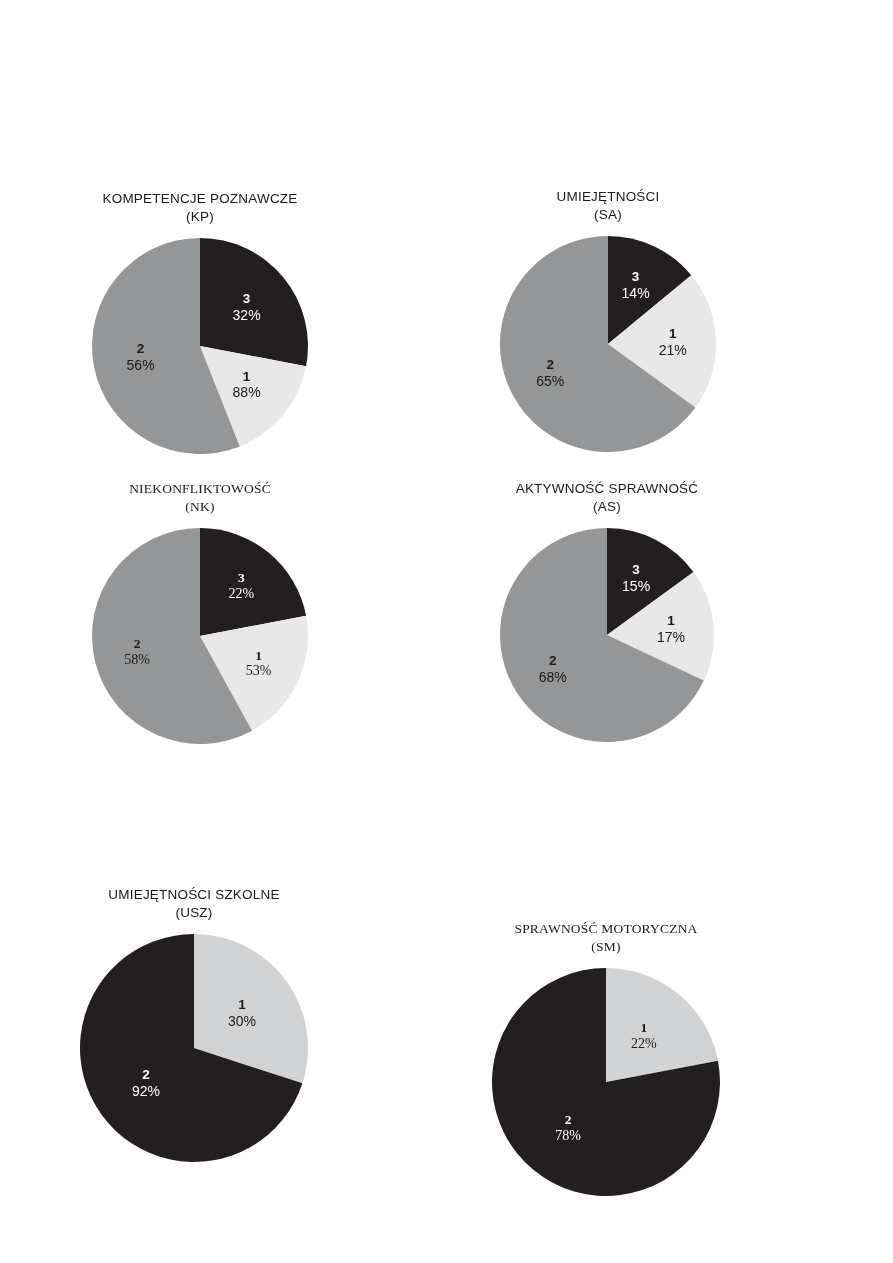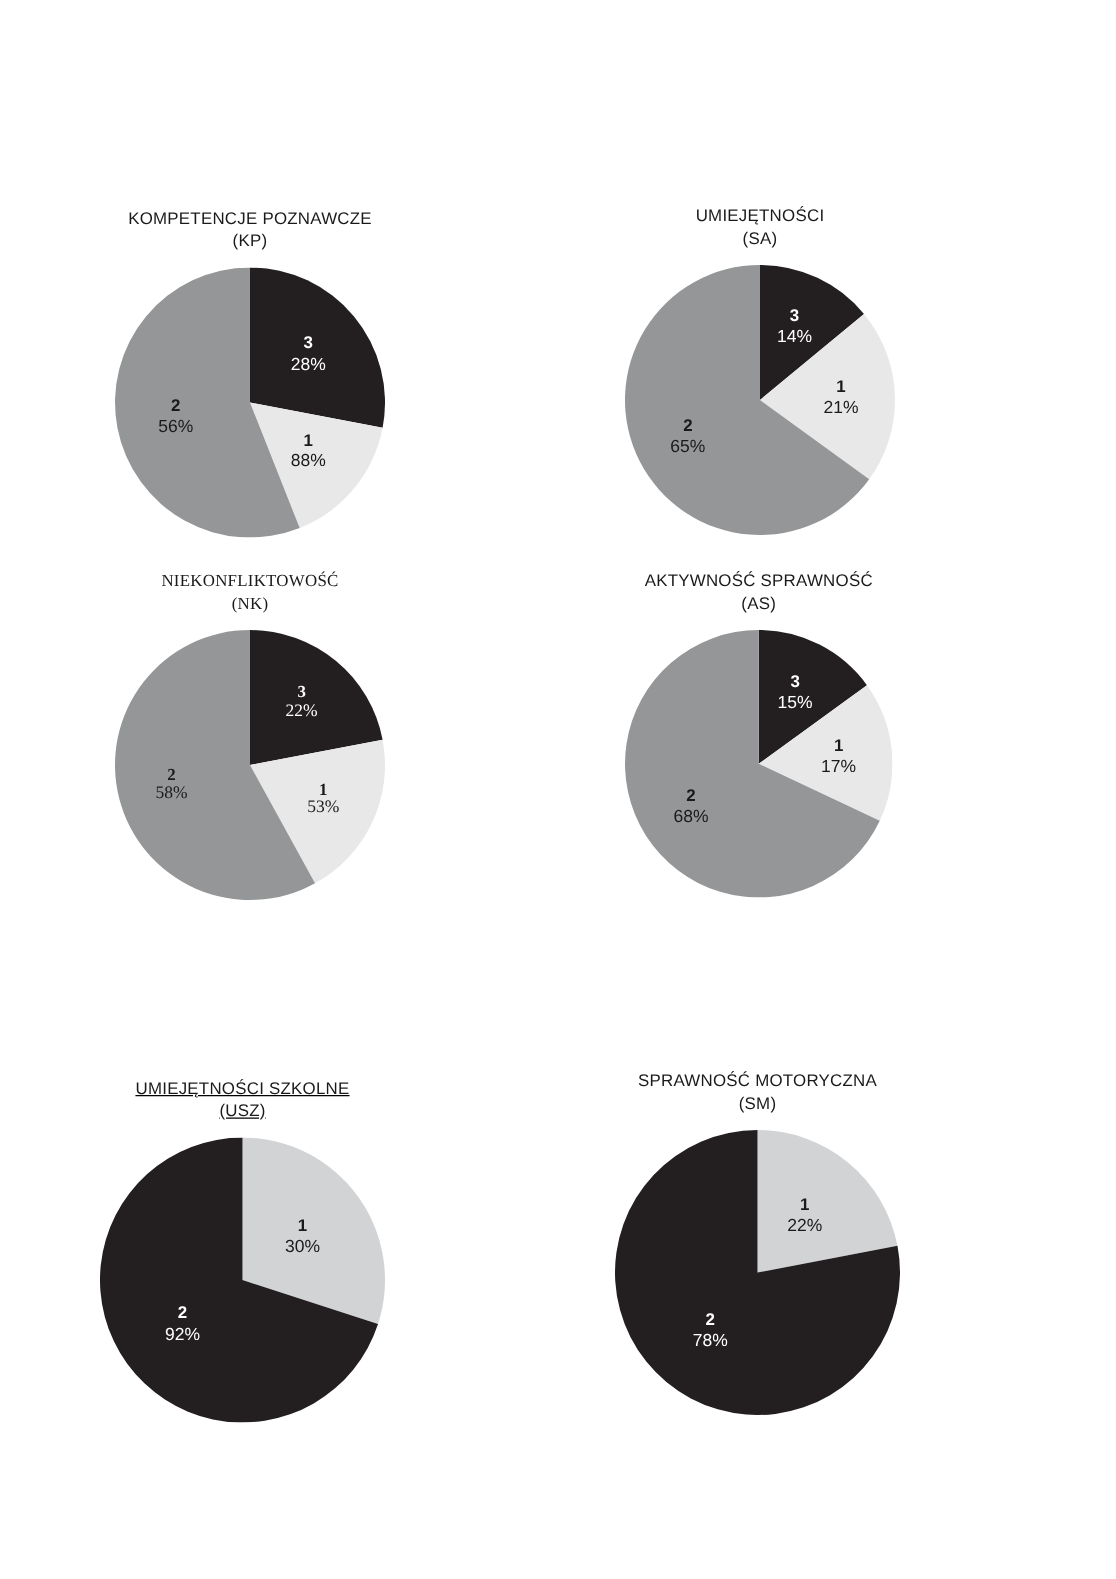--- a/index.html
+++ b/index.html
@@ -9,20 +9,21 @@
   }
   body {
     width: 893px;
     height: 1263px;
     position: relative;
     font-family: "Liberation Sans", sans-serif;
     overflow: hidden;
   }
   .chart-block {
     position: absolute;
+    margin-top: 24px;
   }
   .chart-title {
     text-align: center;
     font-size: 13.5px;
     letter-spacing: 0.2px;
     color: #1a1a1a;
     line-height: 1.33;
     white-space: nowrap;
   }
   .chart-title .title-main { display: block; }
@@ -62,21 +63,21 @@
         <span class="title-abbr">(KP)</span>
       </div>
       <div class="pie-wrap" style="width: 216px; height: 216px; margin-top: 12px;">
         <svg width="216" height="216" viewBox="0 0 216 216">
           <path d="M 108 108 L 108.00 0.00 A 108 108 0 0 1 214.09 128.24 Z" fill="#231f20"></path>
           <path d="M 108 108 L 214.09 128.24 A 108 108 0 0 1 147.76 208.42 Z" fill="#e8e8e8"></path>
           <path d="M 108 108 L 147.76 208.42 A 108 108 0 1 1 108.00 0.00 Z" fill="#949698"></path>
         </svg>
         <div class="slice-label lab-on-dark" style="left: 154.6px; top: 69.4px;">
           <span class="lab-cat">3</span>
-          <span class="lab-val">28%</span>
+          <span class="lab-val">32%</span>
         </div>
         <div class="slice-label lab-on-light" style="left: 154.6px; top: 146.6px;">
           <span class="lab-cat">1</span>
           <span class="lab-val">88%</span>
         </div>
         <div class="slice-label lab-on-light" style="left: 48.6px; top: 119.3px;">
           <span class="lab-cat">2</span>
           <span class="lab-val">56%</span>
         </div>
       </div>
@@ -149,41 +150,41 @@
         <div class="slice-label lab-on-light" style="left: 170.9px; top: 101px;">
           <span class="lab-cat">1</span>
           <span class="lab-val">17%</span>
         </div>
         <div class="slice-label lab-on-light" style="left: 52.8px; top: 141.4px;">
           <span class="lab-cat">2</span>
           <span class="lab-val">68%</span>
         </div>
       </div>
     </div>
-    <div class="chart-block" style="left: 80px; top: 862px; width: 228px; text-decoration: underline;">
+    <div class="chart-block" style="left: 80px; top: 862px; width: 228px;">
       <div class="chart-title">
         <span class="title-main">UMIEJĘTNOŚCI SZKOLNE</span>
         <span class="title-abbr">(USZ)</span>
       </div>
       <div class="pie-wrap" style="width: 228px; height: 228px; margin-top: 12px;">
         <svg width="228" height="228" viewBox="0 0 228 228">
           <path d="M 114 114 L 114.00 0.00 A 114 114 0 0 1 222.42 149.23 Z" fill="#d1d3d4"></path>
           <path d="M 114 114 L 222.42 149.23 A 114 114 0 1 1 114.00 0.00 Z" fill="#231f20"></path>
         </svg>
         <div class="slice-label lab-on-light" style="left: 162px; top: 79.2px;">
           <span class="lab-cat">1</span>
           <span class="lab-val">30%</span>
         </div>
         <div class="slice-label lab-on-dark" style="left: 66px; top: 148.8px;">
           <span class="lab-cat">2</span>
           <span class="lab-val">92%</span>
         </div>
       </div>
     </div>
-    <div class="chart-block" style="left: 492px; top: 856px; width: 228px;">
+    <div class="chart-block" style="left: 492px; top: 896px; width: 228px; font-family: Liberation Serif, serif;">
       <div class="chart-title">
         <span class="title-main">SPRAWNOŚĆ MOTORYCZNA</span>
         <span class="title-abbr">(SM)</span>
       </div>
       <div class="pie-wrap" style="width: 228px; height: 228px; margin-top: 12px;">
         <svg width="228" height="228" viewBox="0 0 228 228">
           <path d="M 114 114 L 114.00 0.00 A 114 114 0 0 1 225.98 92.64 Z" fill="#d1d3d4"></path>
           <path d="M 114 114 L 225.98 92.64 A 114 114 0 1 1 114.00 0.00 Z" fill="#231f20"></path>
         </svg>
         <div class="slice-label lab-on-light" style="left: 151.8px; top: 68.3px;">

